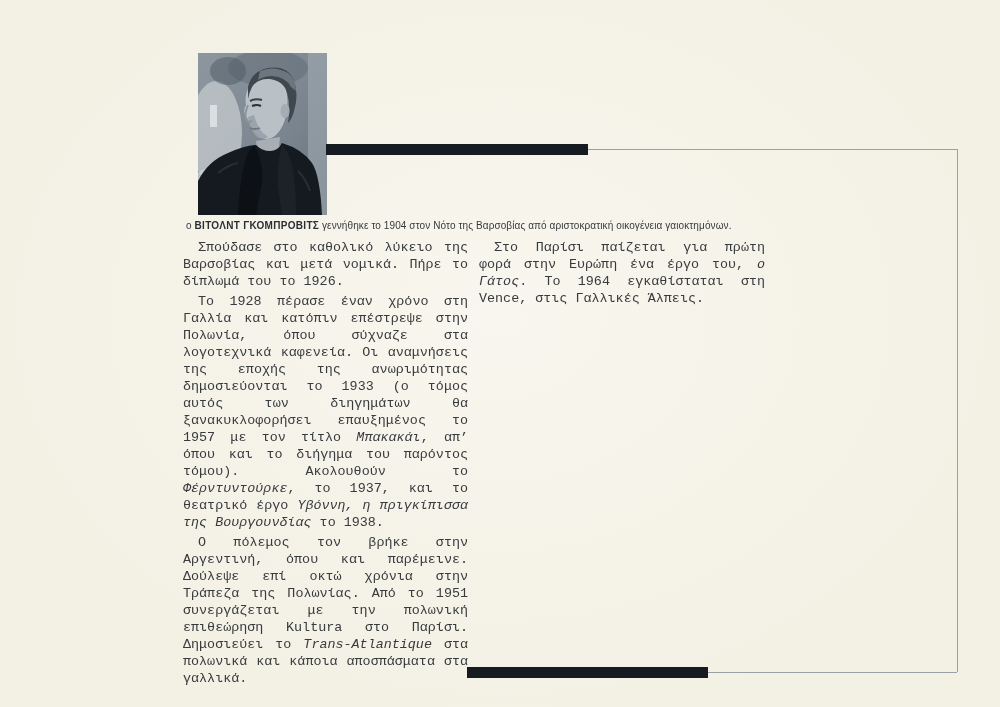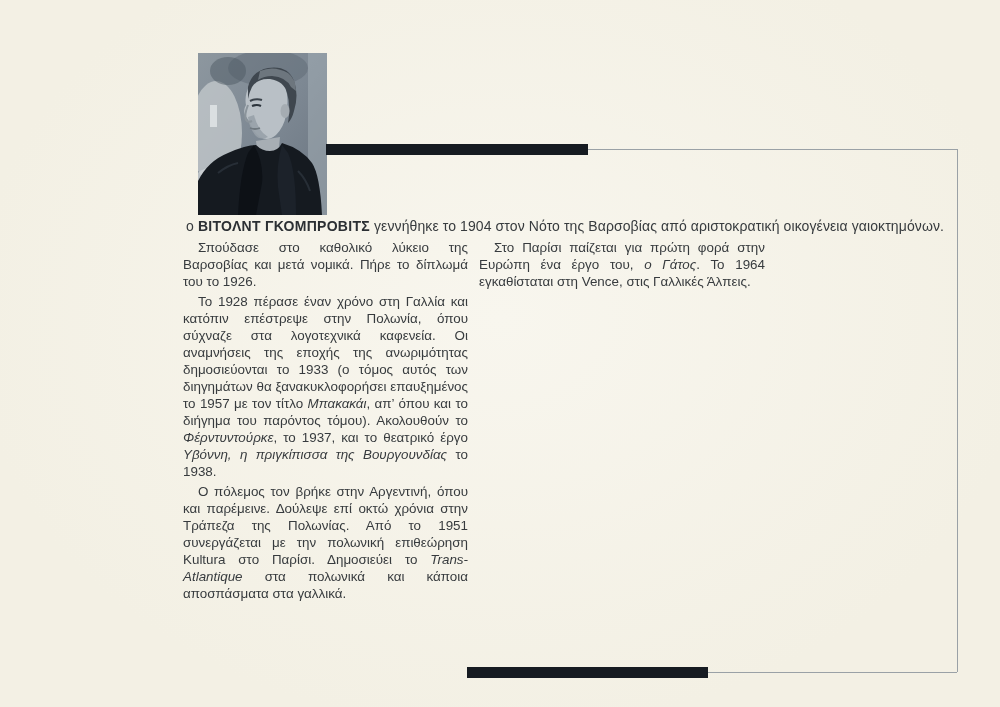--- a/index.html
+++ b/index.html
@@ -26,28 +26,29 @@
   }
   .bar{position:absolute;background:var(--bar);}
   .bar-top{left:326px;top:144px;width:262px;height:11px;}
   .bar-bottom{left:467px;top:667px;width:241px;height:11px;}
   .rule{position:absolute;background:var(--rule);}
   .rule-top{left:588px;top:149px;width:369px;height:1px;}
   .rule-right{left:957px;top:149px;width:1px;height:523px;}
   .rule-bottom{left:708px;top:672px;width:249px;height:1px;}
   .heading{
     position:absolute;left:186px;top:217px;
-    font-size:14px;line-height:18px;color:var(--text);
+    font-size:10px;line-height:18px;color:var(--text);
     white-space:nowrap;letter-spacing:0.1px;
   }
   .heading b{color:var(--heading);letter-spacing:0.3px;}
   .col{
     position:absolute;top:239px;
     font-size:13.4px;line-height:17px;color:var(--text);
     text-align:justify;
+    font-family:Liberation Mono, monospace;
   }
   .col-left{left:183px;width:285px;}
   .col-right{left:479px;width:286px;}
   .col p{margin:0 0 3px 0;}
   .col p.indent{text-indent:15px;}
   .col i{font-style:italic;}
 </style>
 </head>
 <body>
 

